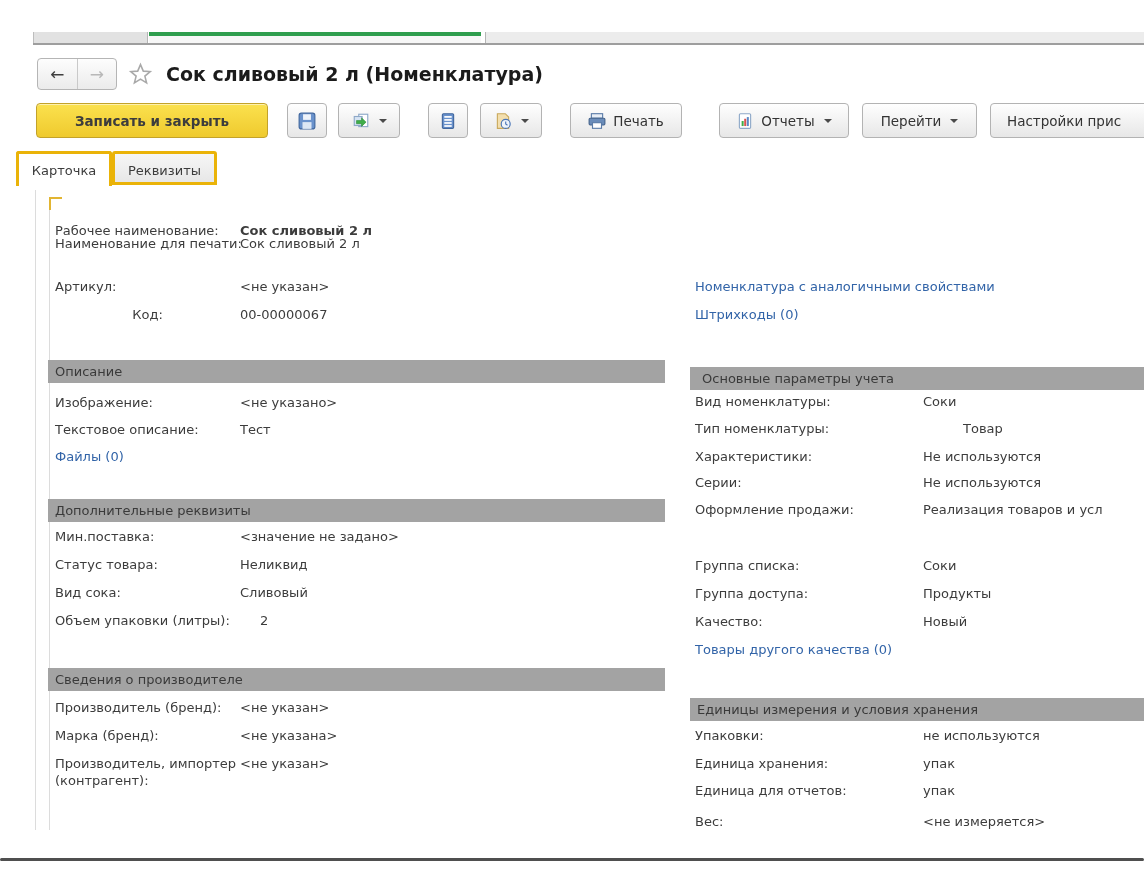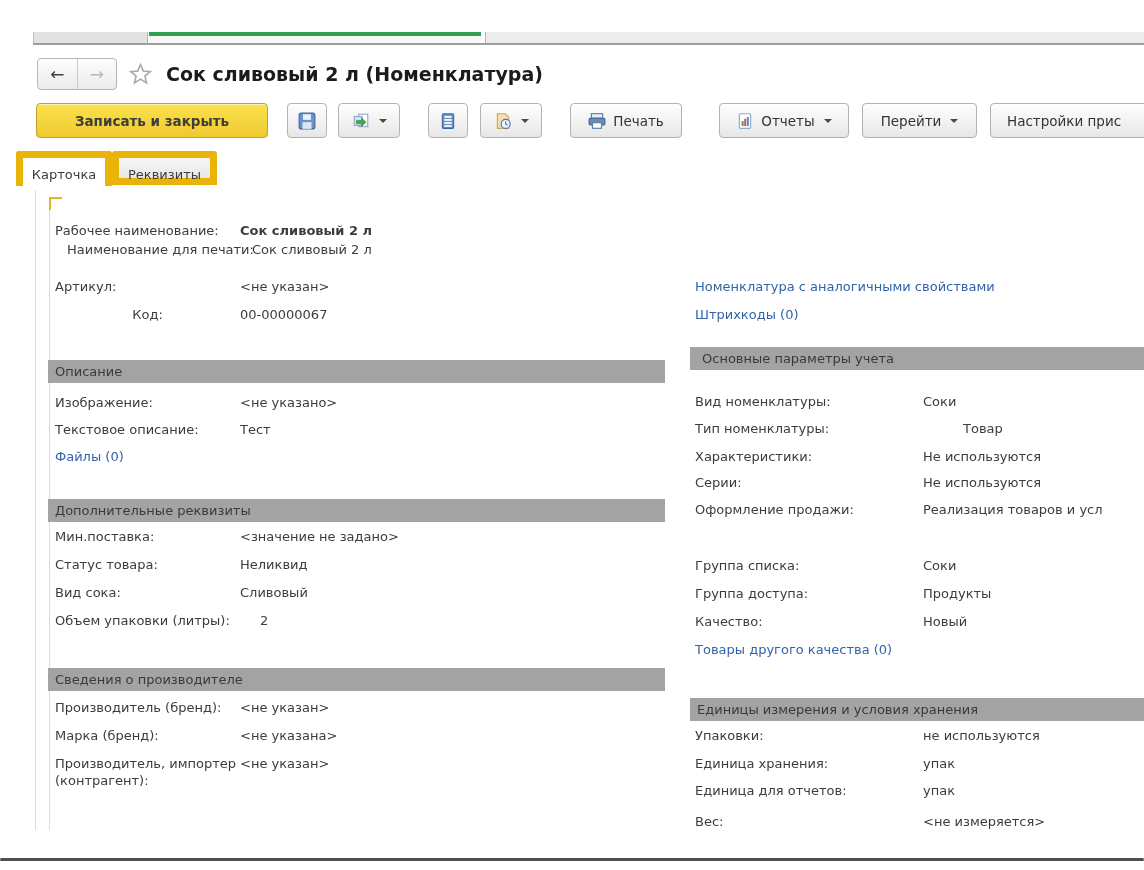--- a/index.html
+++ b/index.html
@@ -29,21 +29,21 @@
        gap:7px;color:#333;font-size:13.5px;white-space:nowrap;padding:0 8px;cursor:default;}
   .btn.yellow{background:linear-gradient(#fbe14e,#efca2e);border-color:#c3a22a;font-weight:bold;color:#3d3d3d;
               box-shadow:inset 0 1px 0 rgba(255,255,255,.55);}
   .caret{display:inline-block;width:0;height:0;border-left:4px solid transparent;border-right:4px solid transparent;
          border-top:4px solid #4a4a4a;margin-left:2px;}
   .arrow-back{font-size:17px;color:#3f3f3f;line-height:1;}
   .arrow-fwd{font-size:17px;color:#b8b8b8;line-height:1;}
 
   
   .ptab{position:absolute;top:151px;height:34px;line-height:33px;text-align:center;box-sizing:border-box;
-        border:7px solid #eab308;border-radius:3px 3px 0 0;font-size:13px;color:#3c3c3c;cursor:default;}
+        border:3px solid #eab308;border-radius:3px 3px 0 0;font-size:13px;color:#3c3c3c;cursor:default;}
   .ptab.active{background:#fff;border-bottom:none;height:35px;z-index:3;}
   .ptab.inactive{background:linear-gradient(#f6f6f6,#e7e7e7);}
 
   
   .vline{position:absolute;width:1px;background:#dcdcdc;}
   .focus-corner{position:absolute;left:49px;top:197px;width:13px;height:13px;box-sizing:border-box;
                 border-top:2px solid #e2b532;border-left:2px solid #e2b532;}
   .bottomline{position:absolute;left:0;right:0;top:858px;height:3px;background:#4f4f4f;border-radius:2px;}
 
   
@@ -169,21 +169,21 @@
   <div class="vline" style="left:35px;top:190px;height:640px;"></div>
   <div class="vline" style="left:49px;top:197px;height:633px;"></div>
   <div class="focus-corner"></div>
 
   <div class="col left">
 
     <div class="frow" style="top:37px;">
       <span class="lbl">Рабочее наименование:</span>
       <span class="val b">Сок сливовый 2 л</span>
     </div>
-    <div class="frow" style="top:56px;margin-left:12px;">
+    <div class="frow" style="top:50px;">
       <span class="lbl">Наименование для печати:</span>
       <span class="val">Сок сливовый 2 л</span>
     </div>
     <div class="frow" style="top:93px;">
       <span class="lbl">Артикул:</span>
       <span class="val">&lt;не указан&gt;</span>
     </div>
     <div class="frow" style="top:121px;text-align:center;">
       <span class="lbl">Код:</span>
       <span class="val">00-00000067</span>
@@ -237,21 +237,21 @@
 
   <div class="col right">
 
     <div class="frow" style="top:93px;">
       <span class="link">Номенклатура с аналогичными свойствами</span>
     </div>
     <div class="frow" style="top:121px;">
       <span class="link">Штрихкоды (0)</span>
     </div>
 
-    <div class="hdrbar" style="top:162px;padding-left:12px;">Основные параметры учета</div>
+    <div class="hdrbar" style="top:182px;padding-left:12px;">Основные параметры учета</div>
     <div class="frow" style="top:208px;">
       <span class="lbl">Вид номенклатуры:</span>
       <span class="val">Соки</span>
     </div>
     <div class="frow" style="top:235px;gap:40px;">
       <span class="lbl">Тип номенклатуры:</span>
       <span class="val">Товар</span>
     </div>
     <div class="frow" style="top:263px;">
       <span class="lbl">Характеристики:</span>

